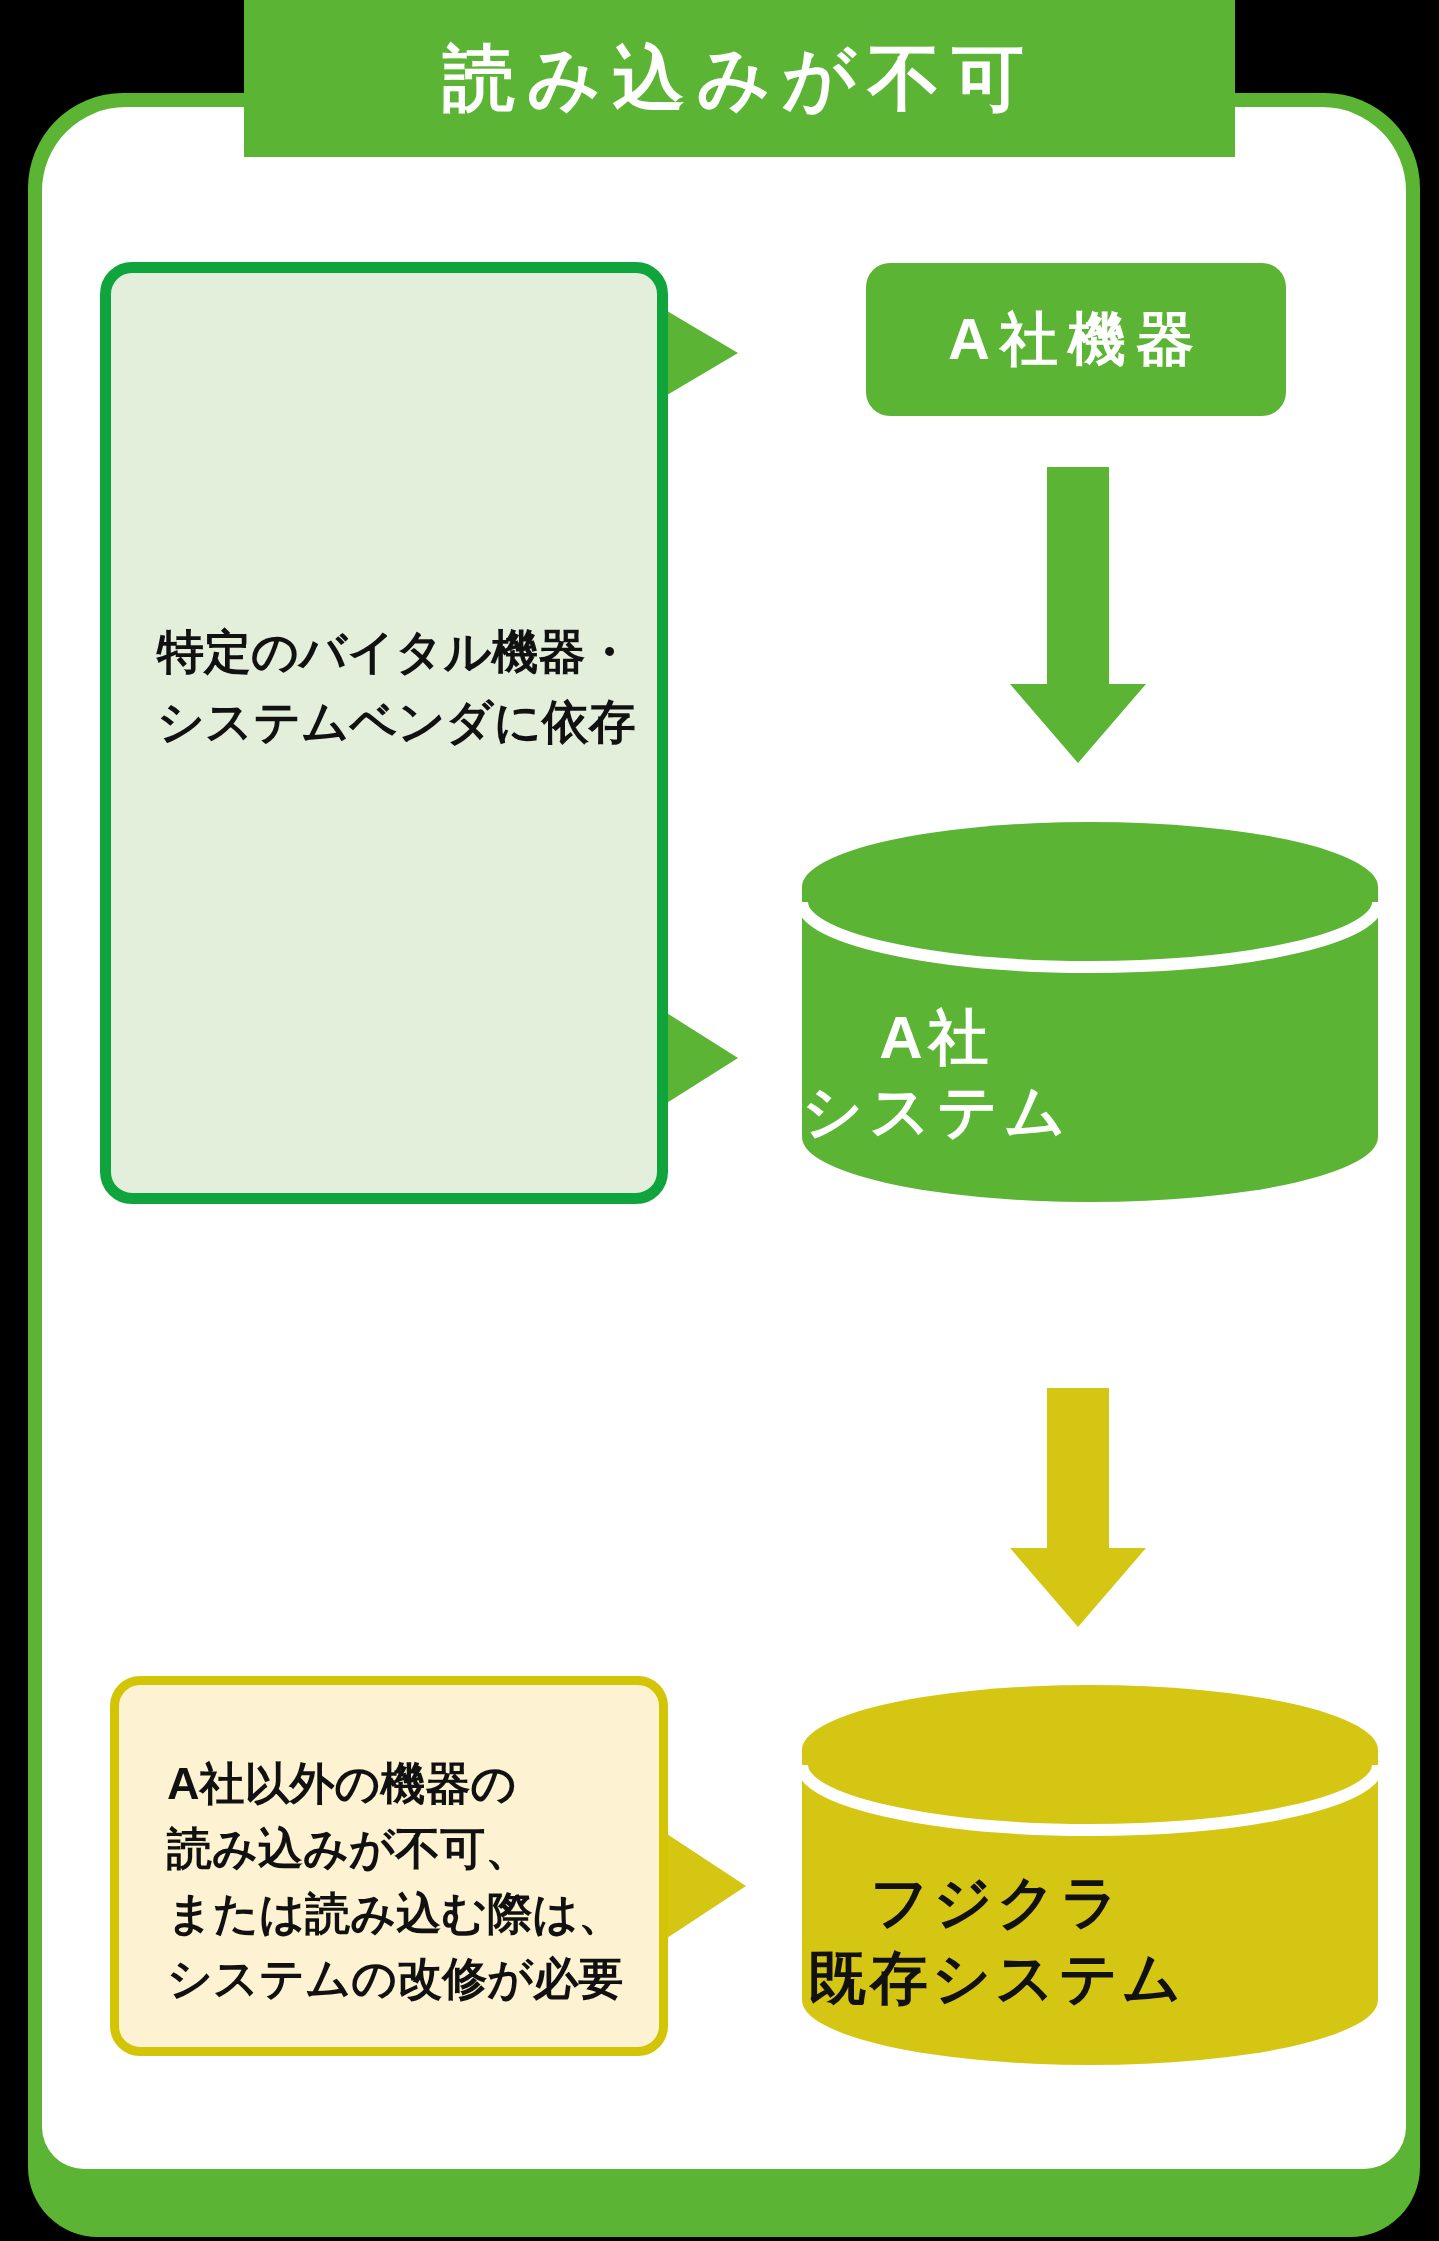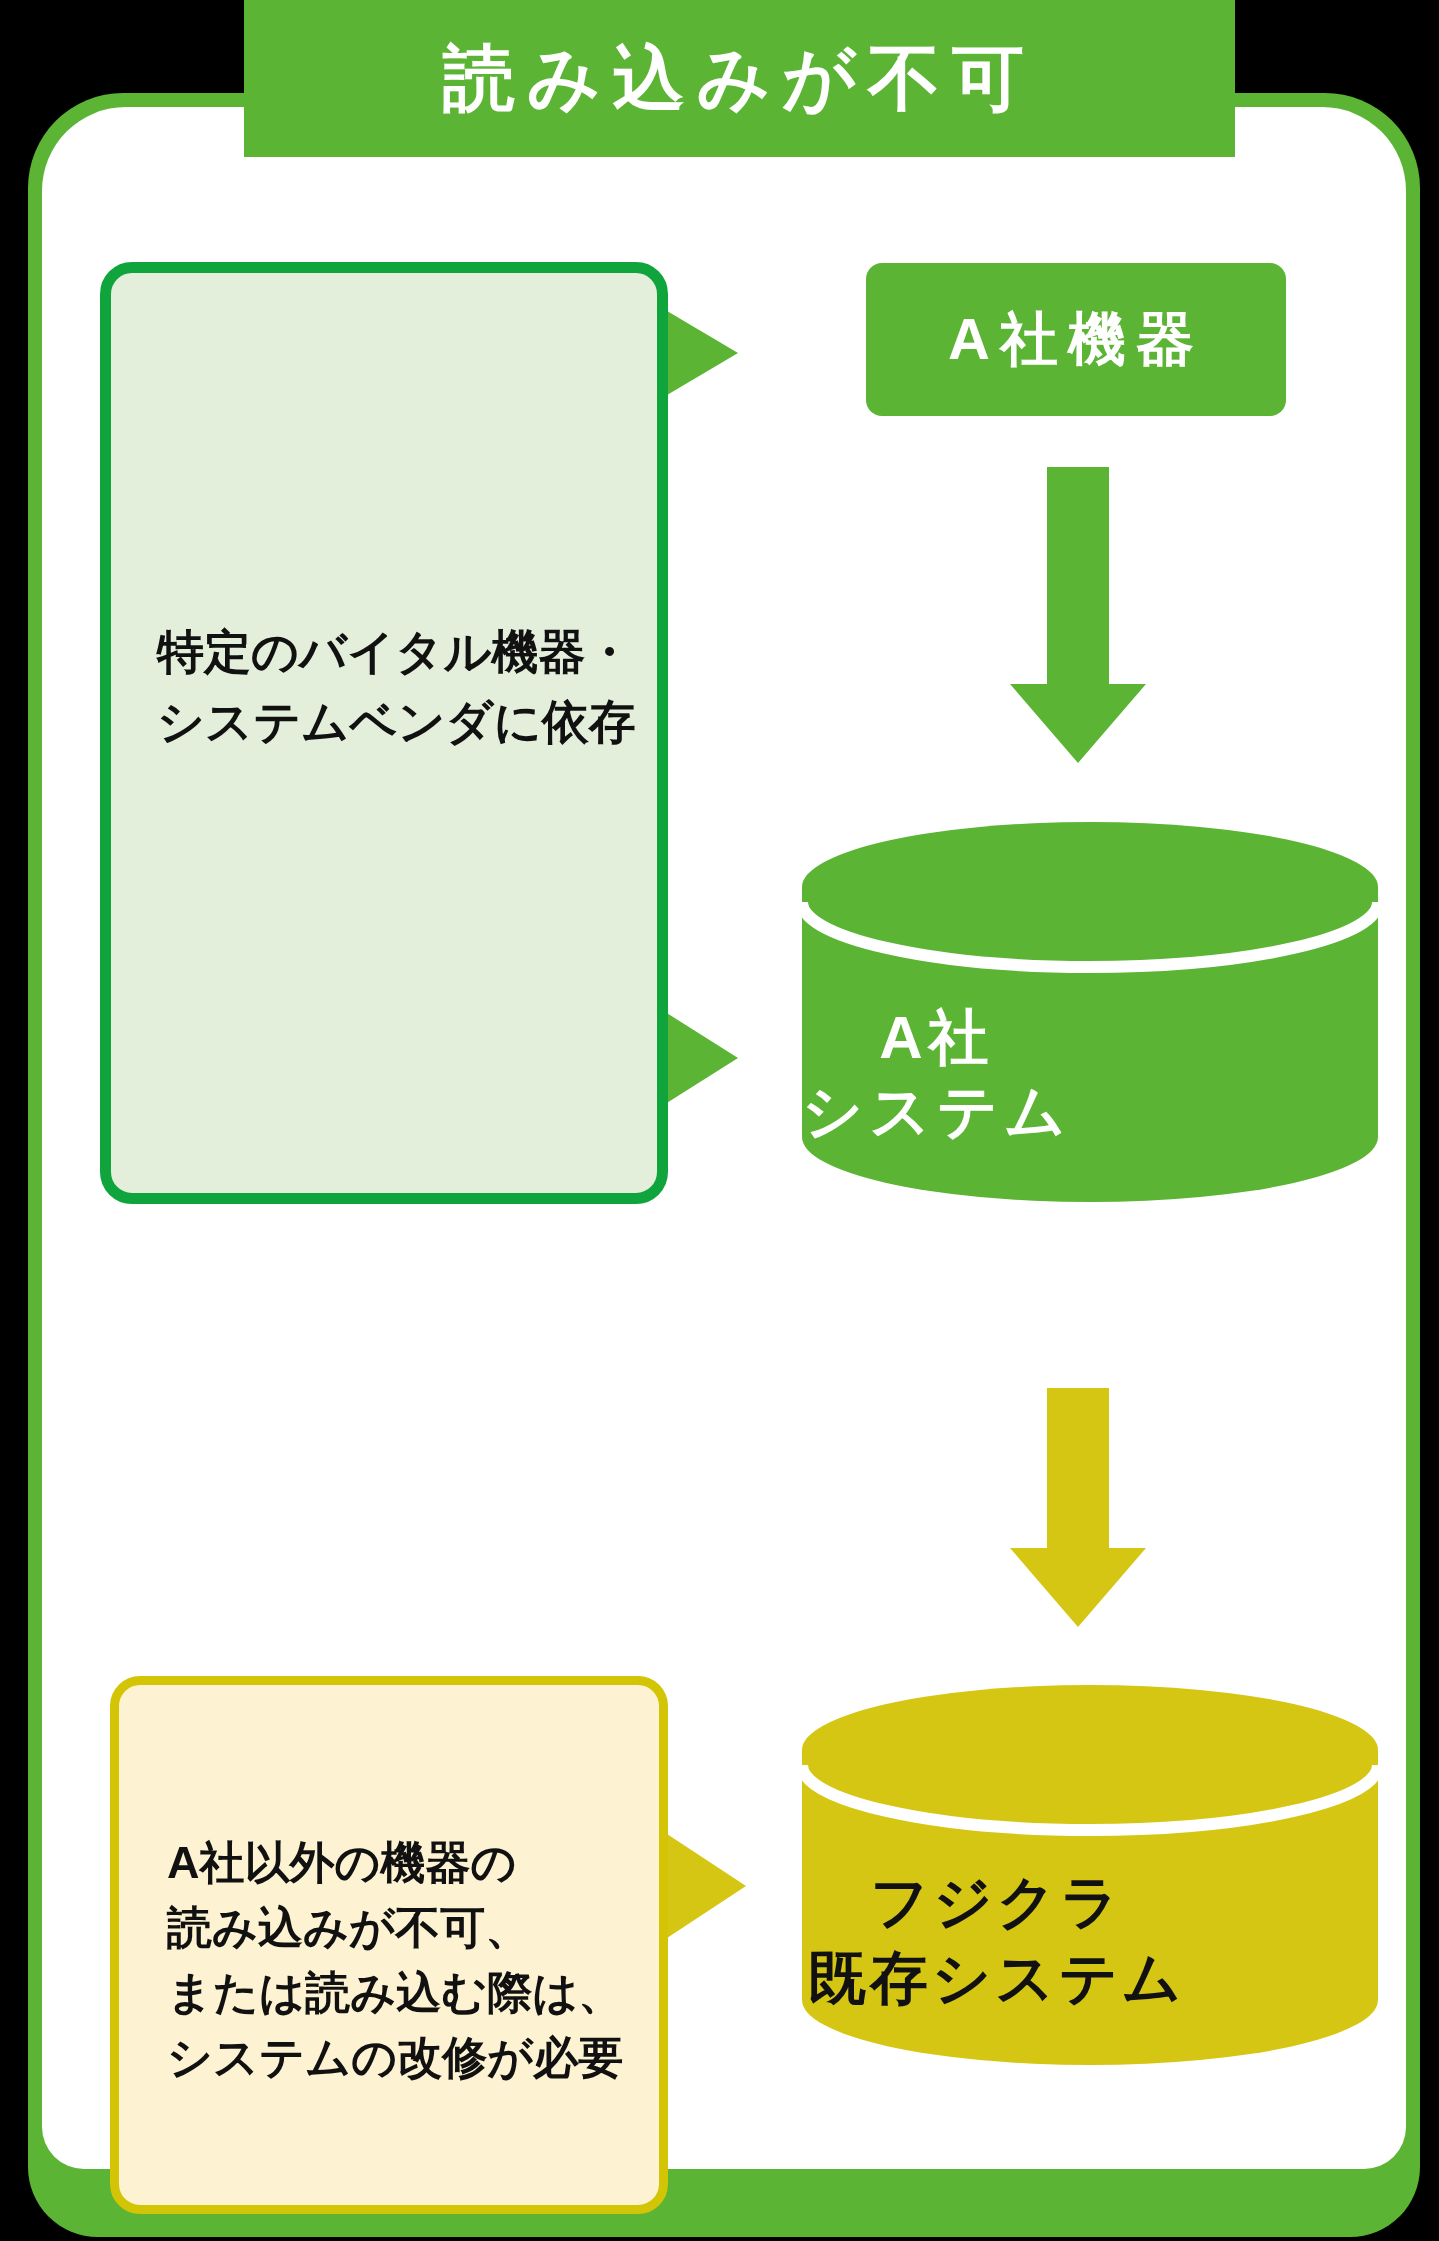--- a/index.html
+++ b/index.html
@@ -29,30 +29,30 @@
     letter-spacing:12px;white-space:nowrap;}
 
   
   .callout-top{left:100px;top:262px;width:568px;height:942px;
     background:var(--green-light);border:11px solid var(--green-border);
     border-radius:32px;display:flex;align-items:center;
     padding:12px 20px 105px 46px;z-index:3;}
   .callout-top .txt{color:var(--text-dark);font-size:47px;line-height:70px;
     font-weight:bold;white-space:pre-line;}
 
-  .callout-bottom{left:110px;top:1676px;width:558px;height:538px;
+  .callout-bottom{left:110px;top:1676px;width:558px;height:380px;
     background:var(--yellow-light);border:9px solid var(--yellow-border);
     border-radius:30px;display:flex;align-items:center;
     padding:30px 14px 0 48px;z-index:3;}
   .callout-bottom .txt{color:var(--text-dark);font-size:45px;line-height:65px;
     font-weight:bold;white-space:pre-line;}
 
   
   .device-box{left:866px;top:263px;width:420px;height:153px;
-    background:var(--green);border-radius:16px;
+    background:var(--green);border-radius:24px;
     display:flex;align-items:center;justify-content:center;z-index:4;}
   .device-box .txt{color:var(--white);font-size:58px;font-weight:bold;
     letter-spacing:10px;white-space:nowrap;}
 
   
   .cyl-label{width:576px;display:flex;align-items:center;justify-content:flex-start;
     z-index:4;text-align:center;}
   .cyl-label .txt{font-weight:bold;white-space:pre-line;text-align:center;}
   .cyl1-label{left:802px;top:960px;height:230px;}
   .cyl1-label .txt{color:var(--white);font-size:60px;line-height:74px;letter-spacing:6px;}

